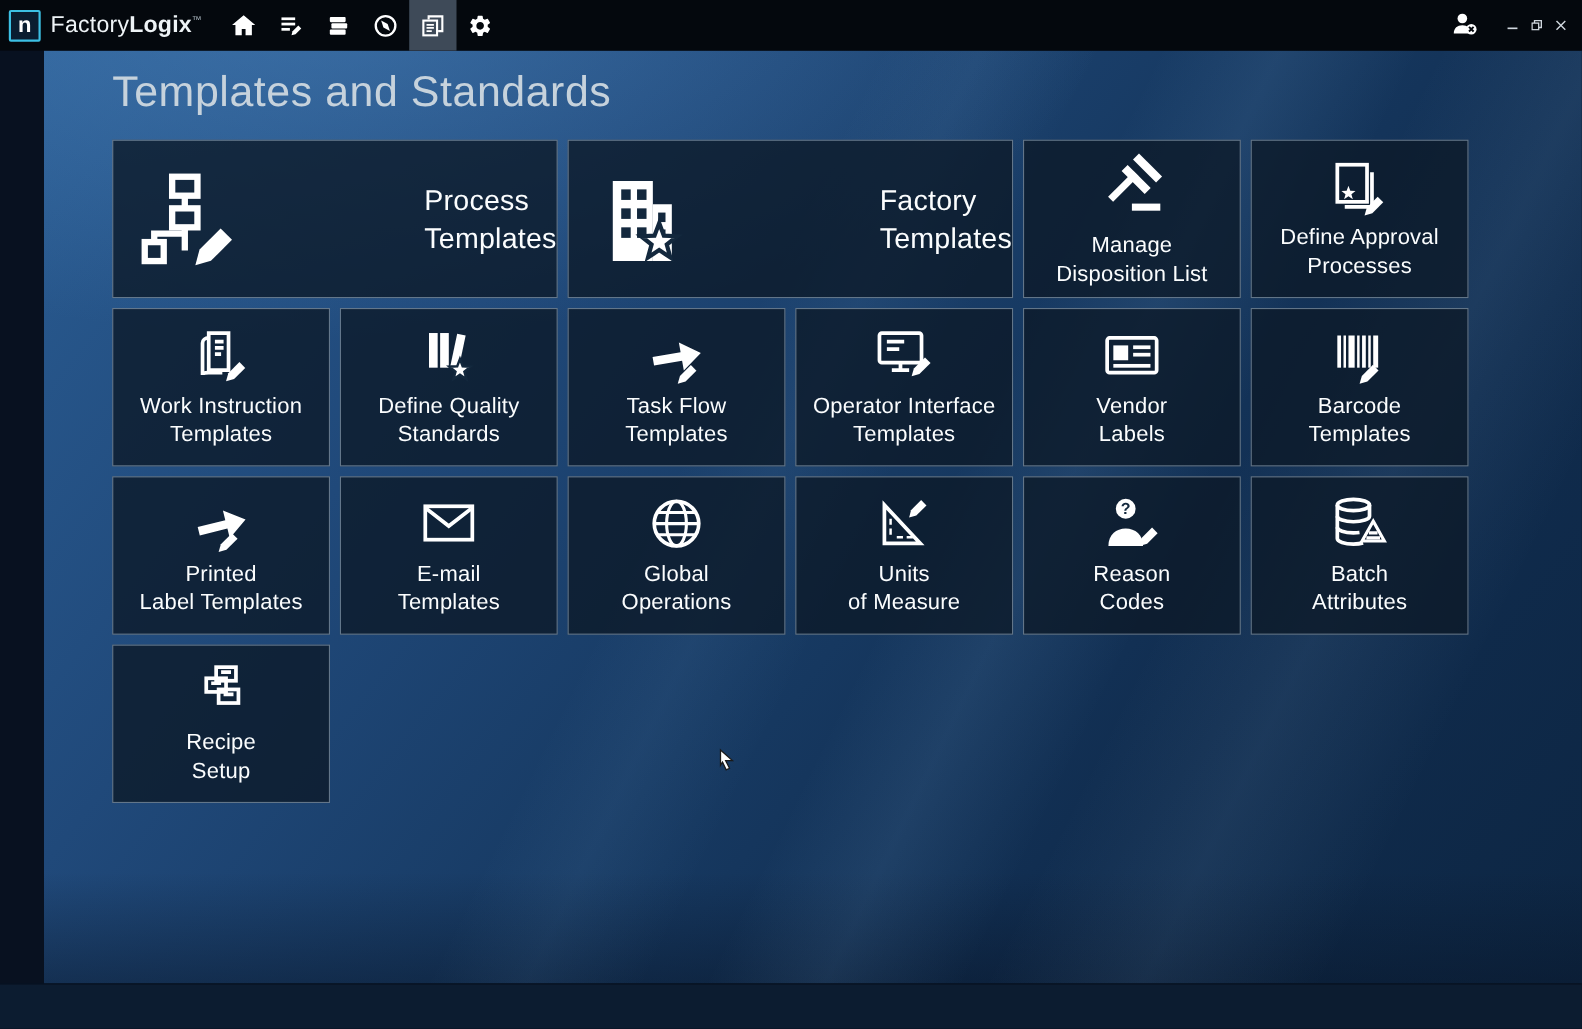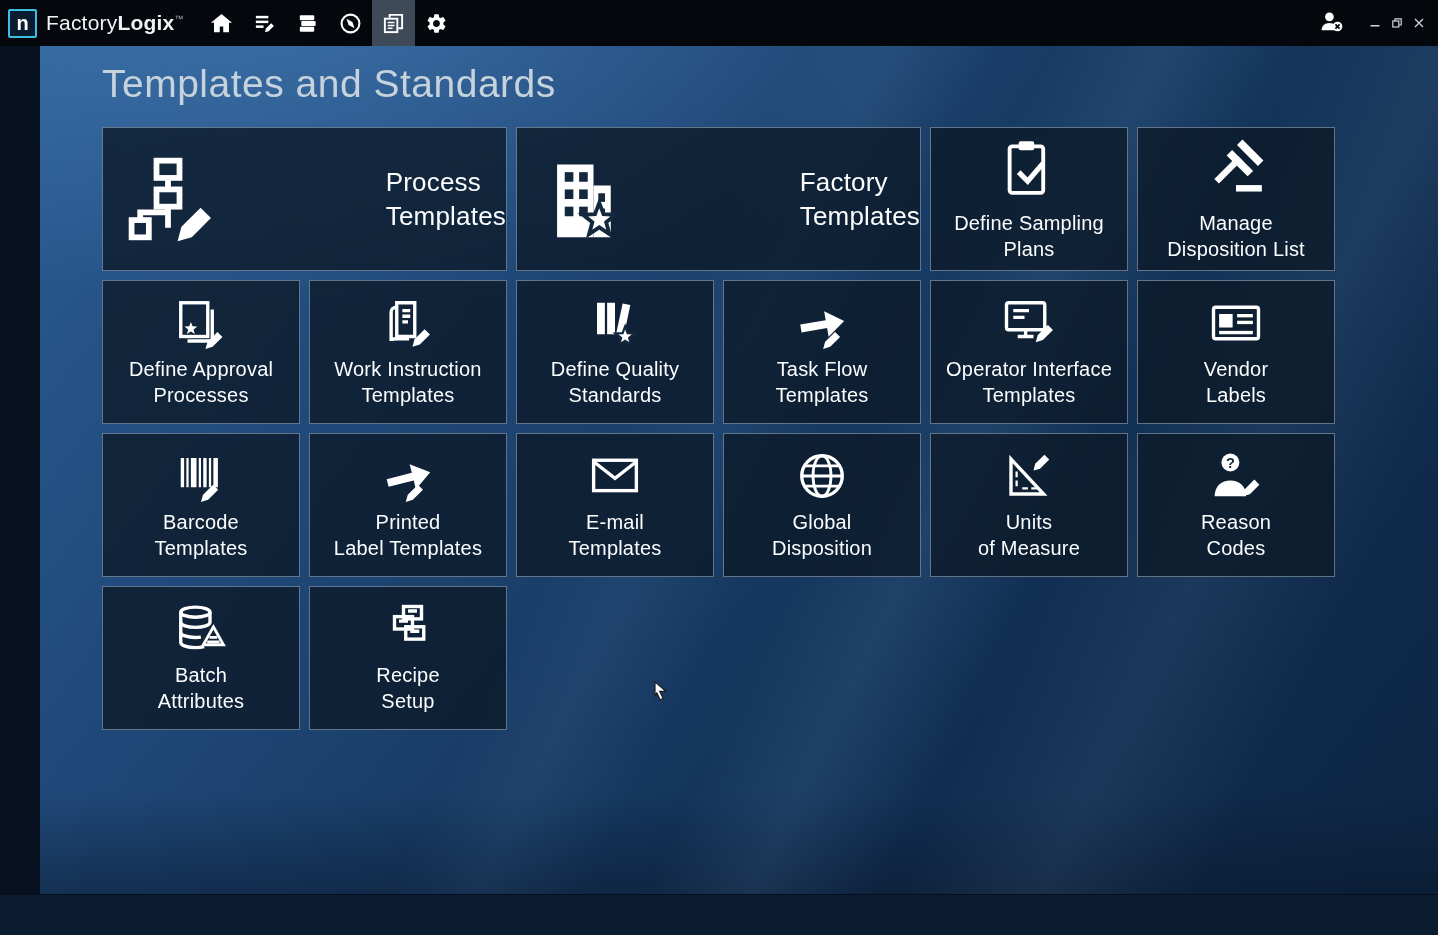--- a/index.html
+++ b/index.html
@@ -196,33 +196,20 @@
             </svg>
           </div>
           <div class="tile-label">
             <div>Factory</div>
             <div>Templates</div>
           </div>
         </div>
         <div class="tile large">
           <div class="tile-icon">
             <svg viewBox="0 0 48 48">
-              <rect x="9" y="8" width="26" height="36" rx="2" fill="none" stroke="#fff" stroke-width="3"></rect>
-              <rect x="16" y="4" width="12" height="7" rx="1.5" fill="#fff"></rect>
-              <path fill="none" stroke="#fff" stroke-width="4" d="M16 28l7 7 12-14"></path>
-            </svg>
-          </div>
-          <div class="tile-label">
-            <div>Define Sampling</div>
-            <div>Plans</div>
-          </div>
-        </div>
-        <div class="tile large">
-          <div class="tile-icon">
-            <svg viewBox="0 0 48 48">
               <g stroke="#fff" stroke-width="6" stroke-linecap="square" fill="none">
                 <path d="M29 7l12 12"></path>
                 <path d="M21 15l12 12"></path>
               </g>
               <path stroke="#fff" stroke-width="5" d="M27 17L9 35" fill="none"></path>
               <rect x="24" y="38" width="20" height="5" fill="#fff"></rect>
             </svg>
           </div>
           <div class="tile-label">
             <div>Manage</div>
@@ -373,21 +360,21 @@
         <div class="tile normal">
           <div class="tile-icon">
             <svg viewBox="0 0 48 48">
               <circle cx="24" cy="24" r="18" fill="none" stroke="#fff" stroke-width="3"></circle>
               <ellipse cx="24" cy="24" rx="8" ry="18" fill="none" stroke="#fff" stroke-width="2.5"></ellipse>
               <path d="M6.5 24h35M8.5 15h31M8.5 33h31" stroke="#fff" stroke-width="2.5" fill="none"></path>
             </svg>
           </div>
           <div class="tile-label">
             <div>Global</div>
-            <div>Disposition</div>
+            <div>Operations</div>
           </div>
         </div>
         <div class="tile normal">
           <div class="tile-icon">
             <svg viewBox="0 0 48 48">
               <path d="M8 40V9l29 31z" fill="none" stroke="#fff" stroke-width="3"></path>
               <path d="M13 20v5M13 28v5M18 35h5M26 35h5" stroke="#fff" stroke-width="2" fill="none"></path>
               <path fill="#fff" d="M28 19l1.5-5.8 8.2-8.2 4.3 4.3-8.2 8.2z"></path>
             </svg>
           </div>

